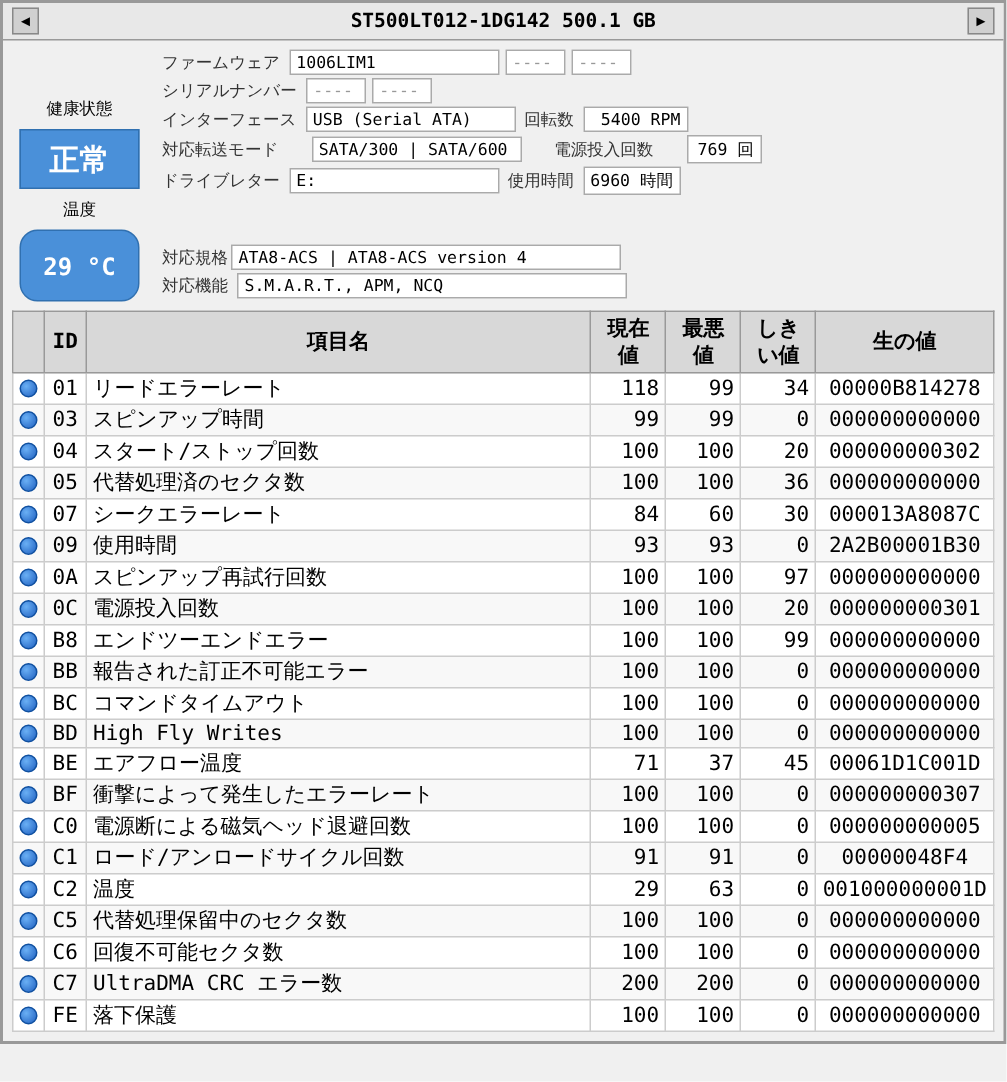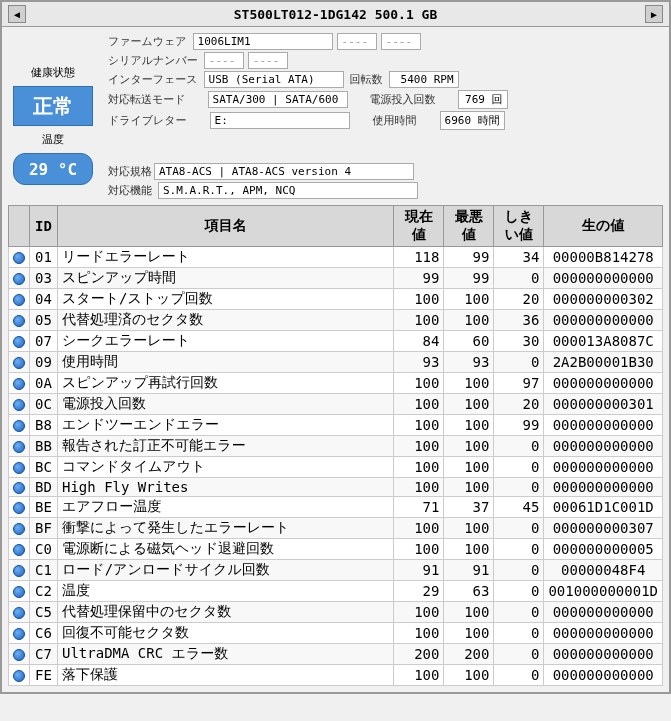--- a/index.html
+++ b/index.html
@@ -68,21 +68,21 @@
     .temp-label {
       font-size: 11px;
       text-align: center;
     }
     .temp-value {
       background: #4a90d9;
       color: white;
       font-size: 16px;
       font-weight: bold;
       width: 80px;
-      height: 32px;
+      height: 48px;
       display: flex;
       align-items: center;
       justify-content: center;
       border: 1px solid #3070b0;
       border-radius: 12px;
     }
     .info-label {
       color: #333;
       white-space: nowrap;
       padding: 1px 2px;
@@ -188,21 +188,21 @@
         <span class="info-value" style="min-width:70px;text-align:right;">5400 RPM</span>
       </div>
 
       <div style="display:flex; gap:20px; align-items:center;">
         <span class="info-label">対応転送モード</span>
         <span class="info-value" style="min-width:140px;">SATA/300 | SATA/600</span>
         <span class="info-label">電源投入回数</span>
         <span class="info-value" style="min-width:50px;text-align:right;">769 回</span>
       </div>
 
-      <div style="display:flex; gap:21px; align-items:center;">
+      <div style="display:flex; gap:4px; align-items:center;">
         <span class="info-label">ドライブレター</span>
         <span class="info-value" style="min-width:140px;">E:</span>
         <span class="info-label">使用時間</span>
         <span class="info-value" style="min-width:65px;text-align:right;">6960 時間</span>
       </div>
 
       <div style="display:flex; gap:0; align-items:flex-start;margin-top:31px;">
         <span class="info-label">対応規格</span>
         <span class="info-value" style="min-width:260px;">ATA8-ACS | ATA8-ACS version 4</span>
       </div>

